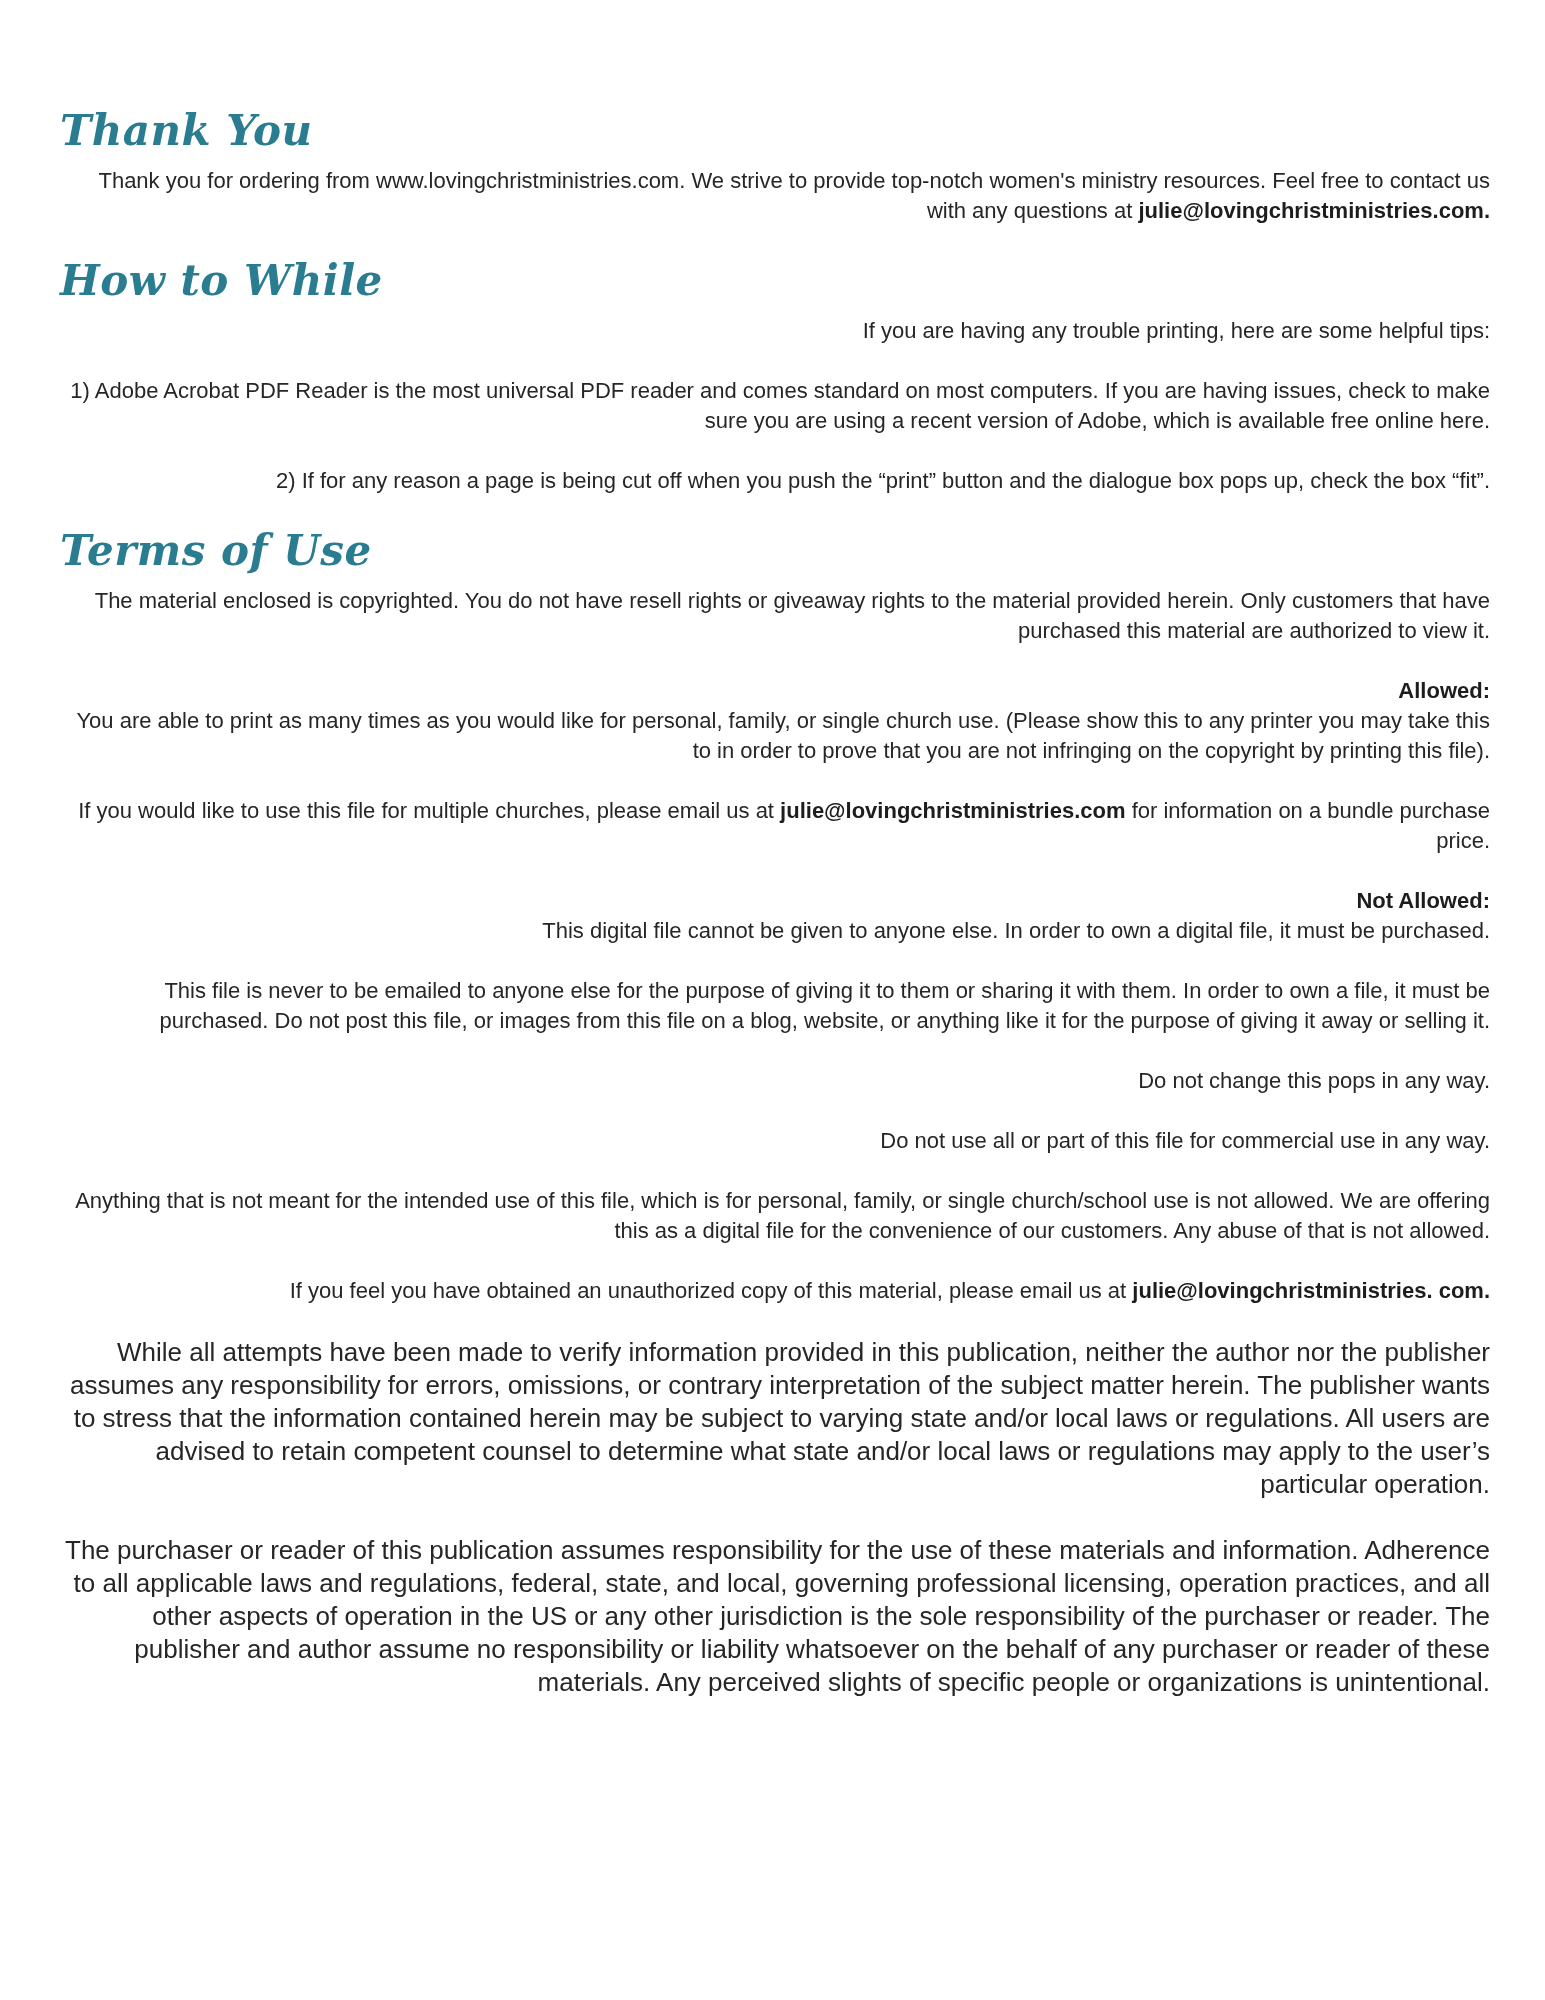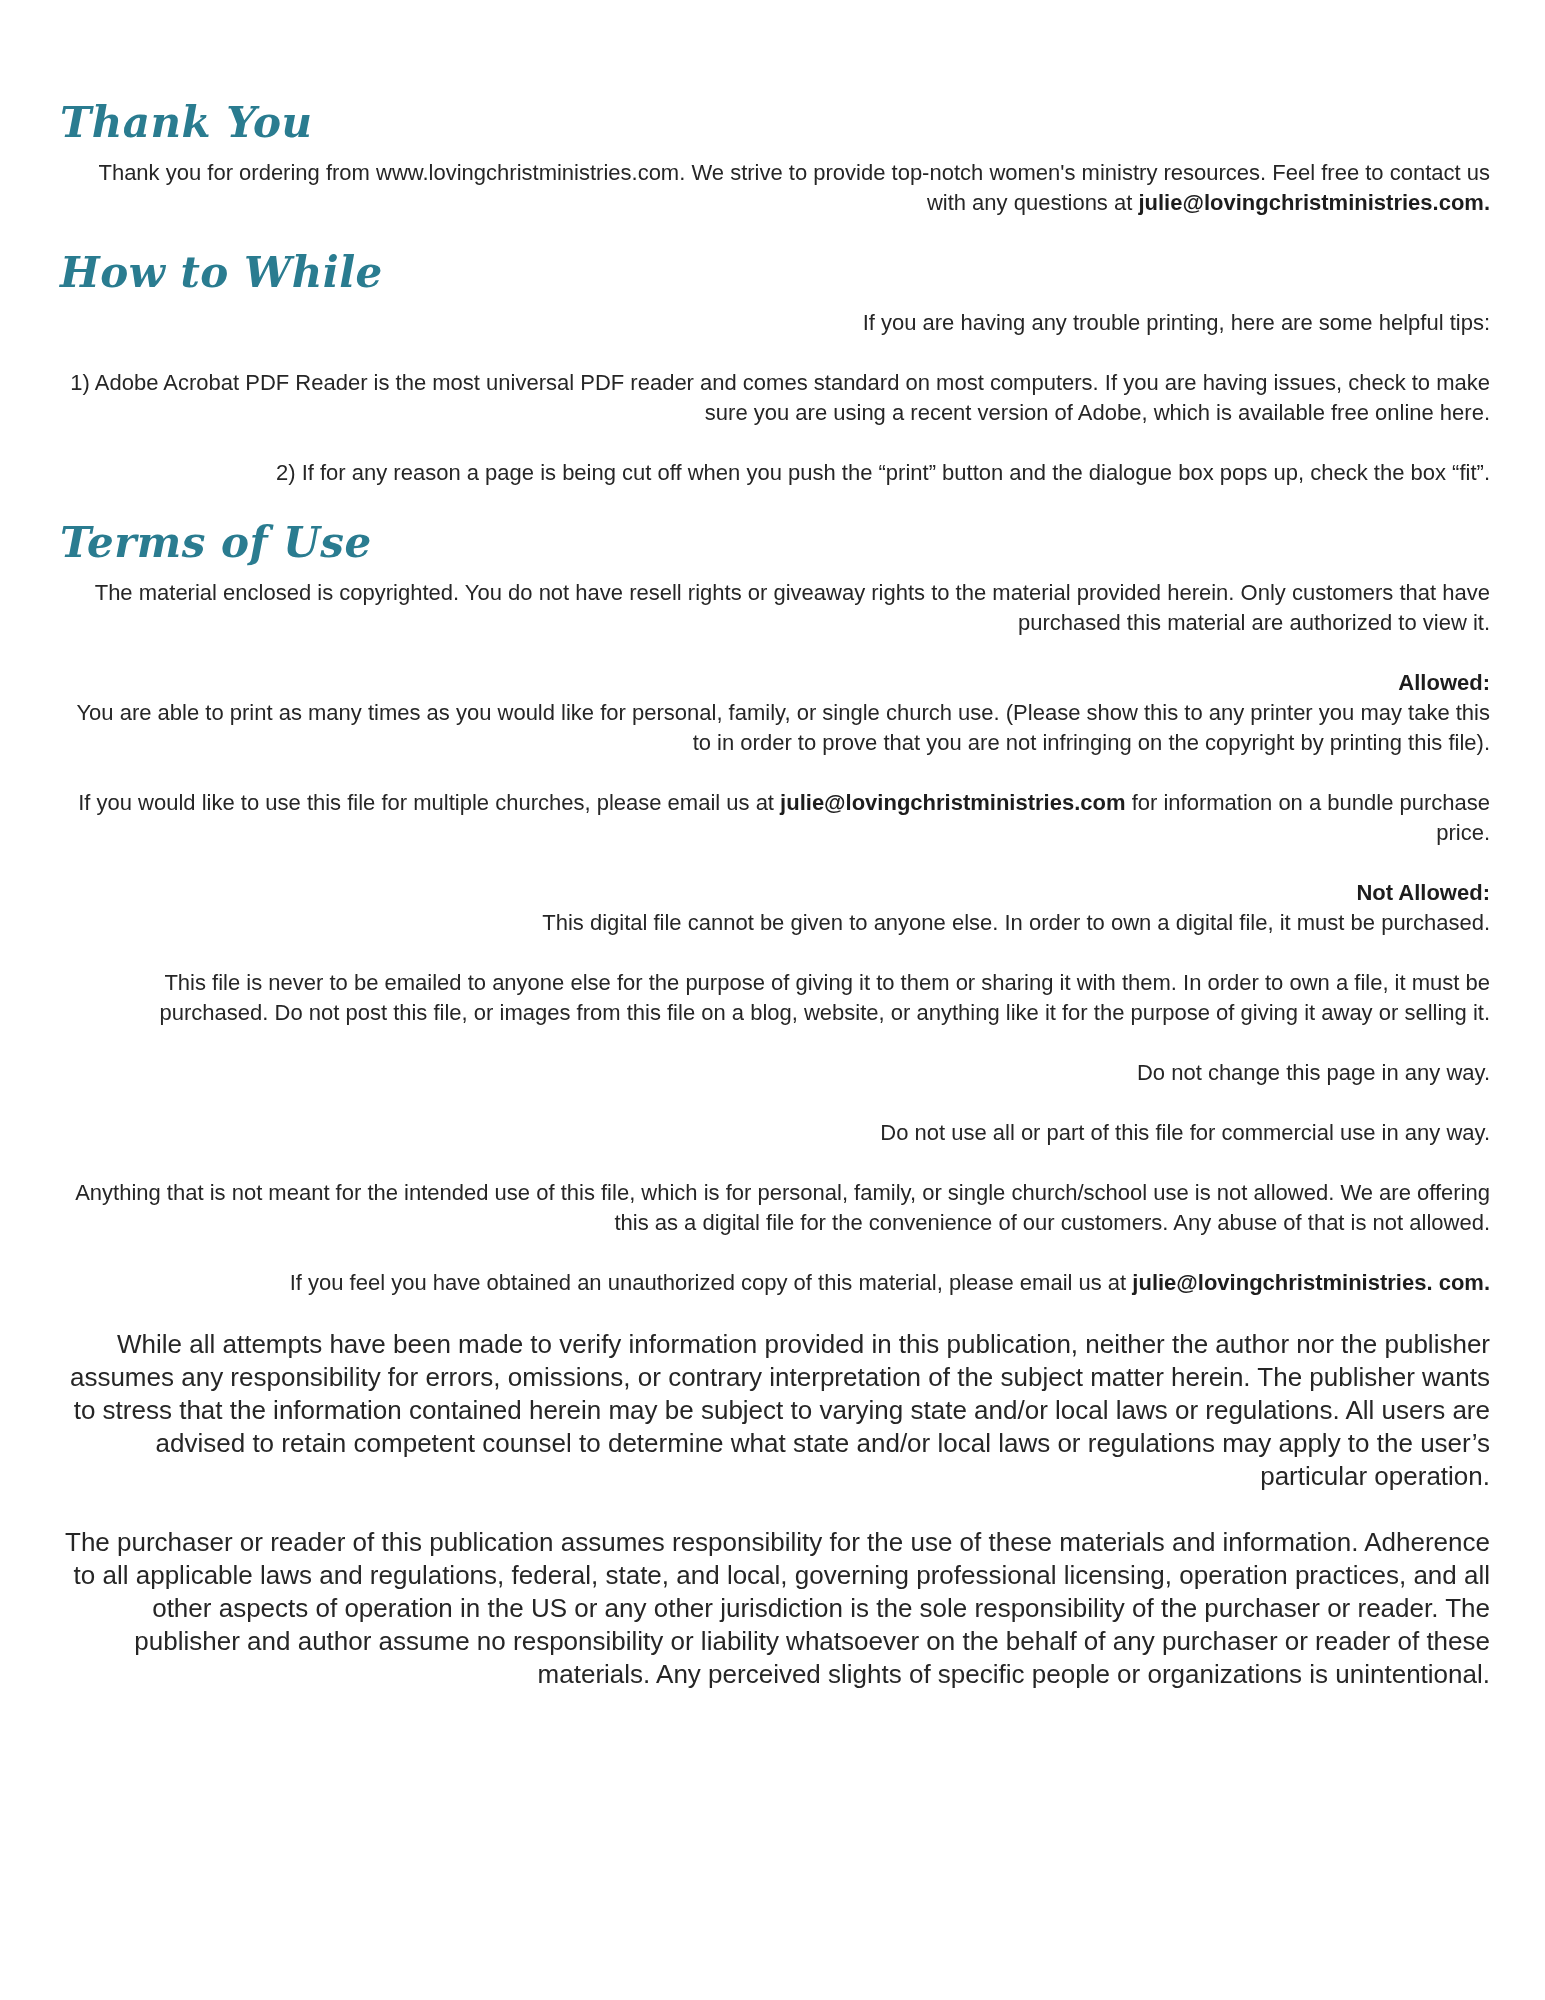--- a/index.html
+++ b/index.html
@@ -20,21 +20,21 @@
   h1.script-heading {
     font-family: "DejaVu Serif", serif;
     font-style: italic;
     font-weight: bold;
     font-size: 42px;
     line-height: 50px;
     color: #2A7C90;
     letter-spacing: 0.5px;
     margin: 30px 0 10px 0;
   }
-  section:first-child h1.script-heading { margin-top: 8px; }
+  section:first-child h1.script-heading { margin-top: 16px; }
   p {
     font-size: 22px;
     line-height: 30px;
     margin: 0 0 30px 0;
     color: #262626;
     max-width: 1430px;
     text-align: right;
   }
   strong { font-weight: bold; color: #1d1d1d; }
   .legal p {
@@ -64,21 +64,21 @@
     <h1 class="script-heading">Terms of Use</h1>
     <p>The material enclosed is copyrighted. You do not have resell rights or giveaway rights to the material provided herein. Only customers that have purchased this material are authorized to view it.</p>
 
     <p><strong>Allowed:</strong><br><span>You are able to print as many times as you would like for personal, family, or single church use. (Please show this to any printer you may take this to in order to prove that you are not infringing on the copyright by printing this file).</span></p>
 
     <p><span>If you would like to use this file for multiple churches, please email us at </span><strong>julie@lovingchristministries.com</strong><span> for information on a bundle purchase price.</span></p>
 
     <p><strong>Not Allowed:</strong><br><span>This digital file cannot be given to anyone else. In order to own a digital file, it must be purchased.</span></p>
 
     <p>This file is never to be emailed to anyone else for the purpose of giving it to them or sharing it with them. In order to own a file, it must be purchased. Do not post this file, or images from this file on a blog, website, or anything like it for the purpose of giving it away or selling it.</p>
-    <p>Do not change this page in any way.</p>
+    <p>Do not change this pops in any way.</p>
     <p>Do not use all or part of this file for commercial use in any way.</p>
     <p>Anything that is not meant for the intended use of this file, which is for personal, family, or single church/school use is not allowed. We are offering this as a digital file for the convenience of our customers. Any abuse of that is not allowed.</p>
 
     <p><span>If you feel you have obtained an unauthorized copy of this material, please email us at </span><strong>julie@lovingchristministries. com.</strong></p>
   </section>
 
   <section class="legal">
     <p>While all attempts have been made to verify information provided in this publication, neither the author nor the publisher assumes any responsibility for errors, omissions, or contrary interpretation of the subject matter herein. The publisher wants to stress that the information contained herein may be subject to varying state and/or local laws or regulations. All users are advised to retain competent counsel to determine what state and/or local laws or regulations may apply to the user’s particular operation.</p>
     <p>The purchaser or reader of this publication assumes responsibility for the use of these materials and information. Adherence to all applicable laws and regulations, federal, state, and local, governing professional licensing, operation practices, and all other aspects of operation in the US or any other jurisdiction is the sole responsibility of the purchaser or reader. The publisher and author assume no responsibility or liability whatsoever on the behalf of any purchaser or reader of these materials. Any perceived slights of specific people or organizations is unintentional.</p>
   </section>

